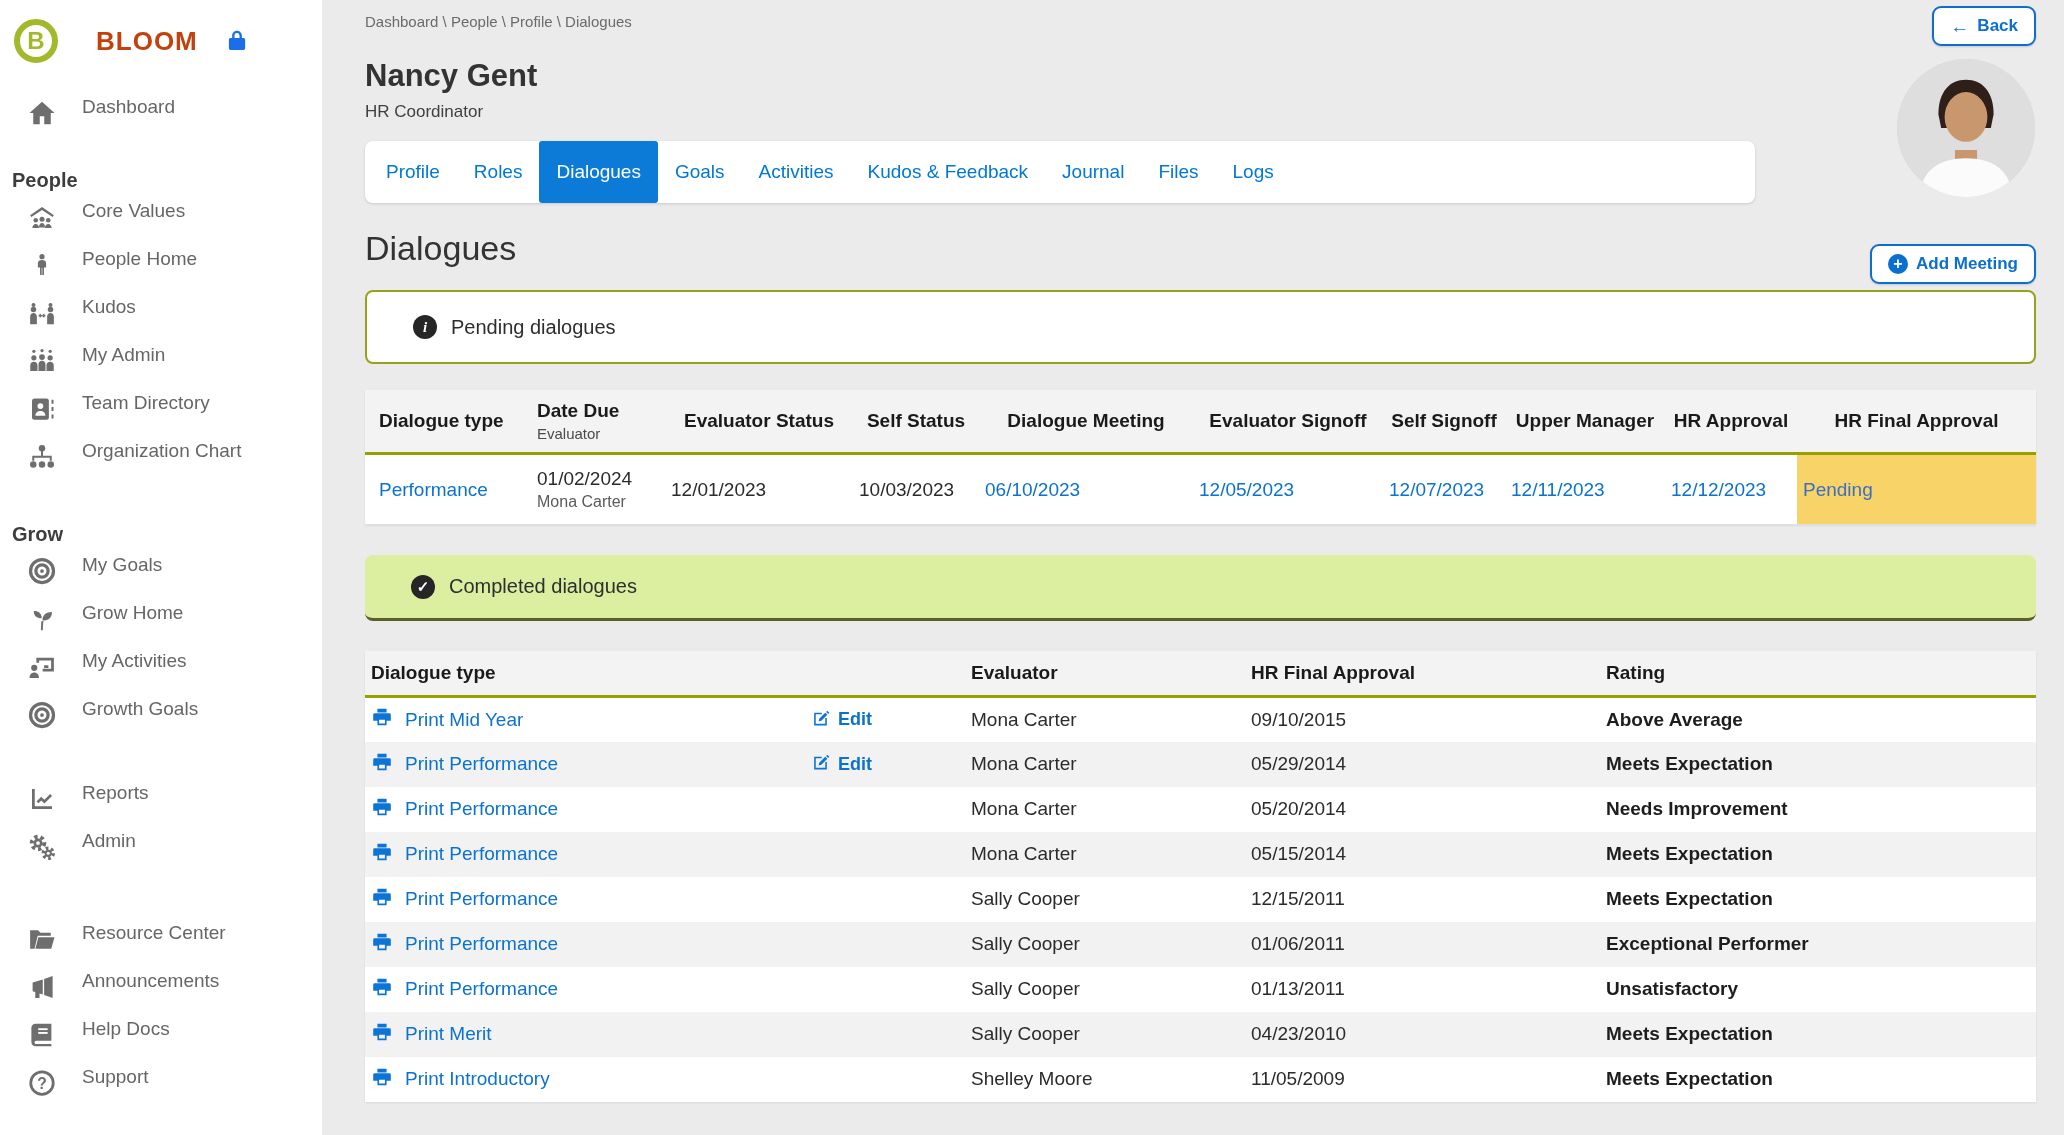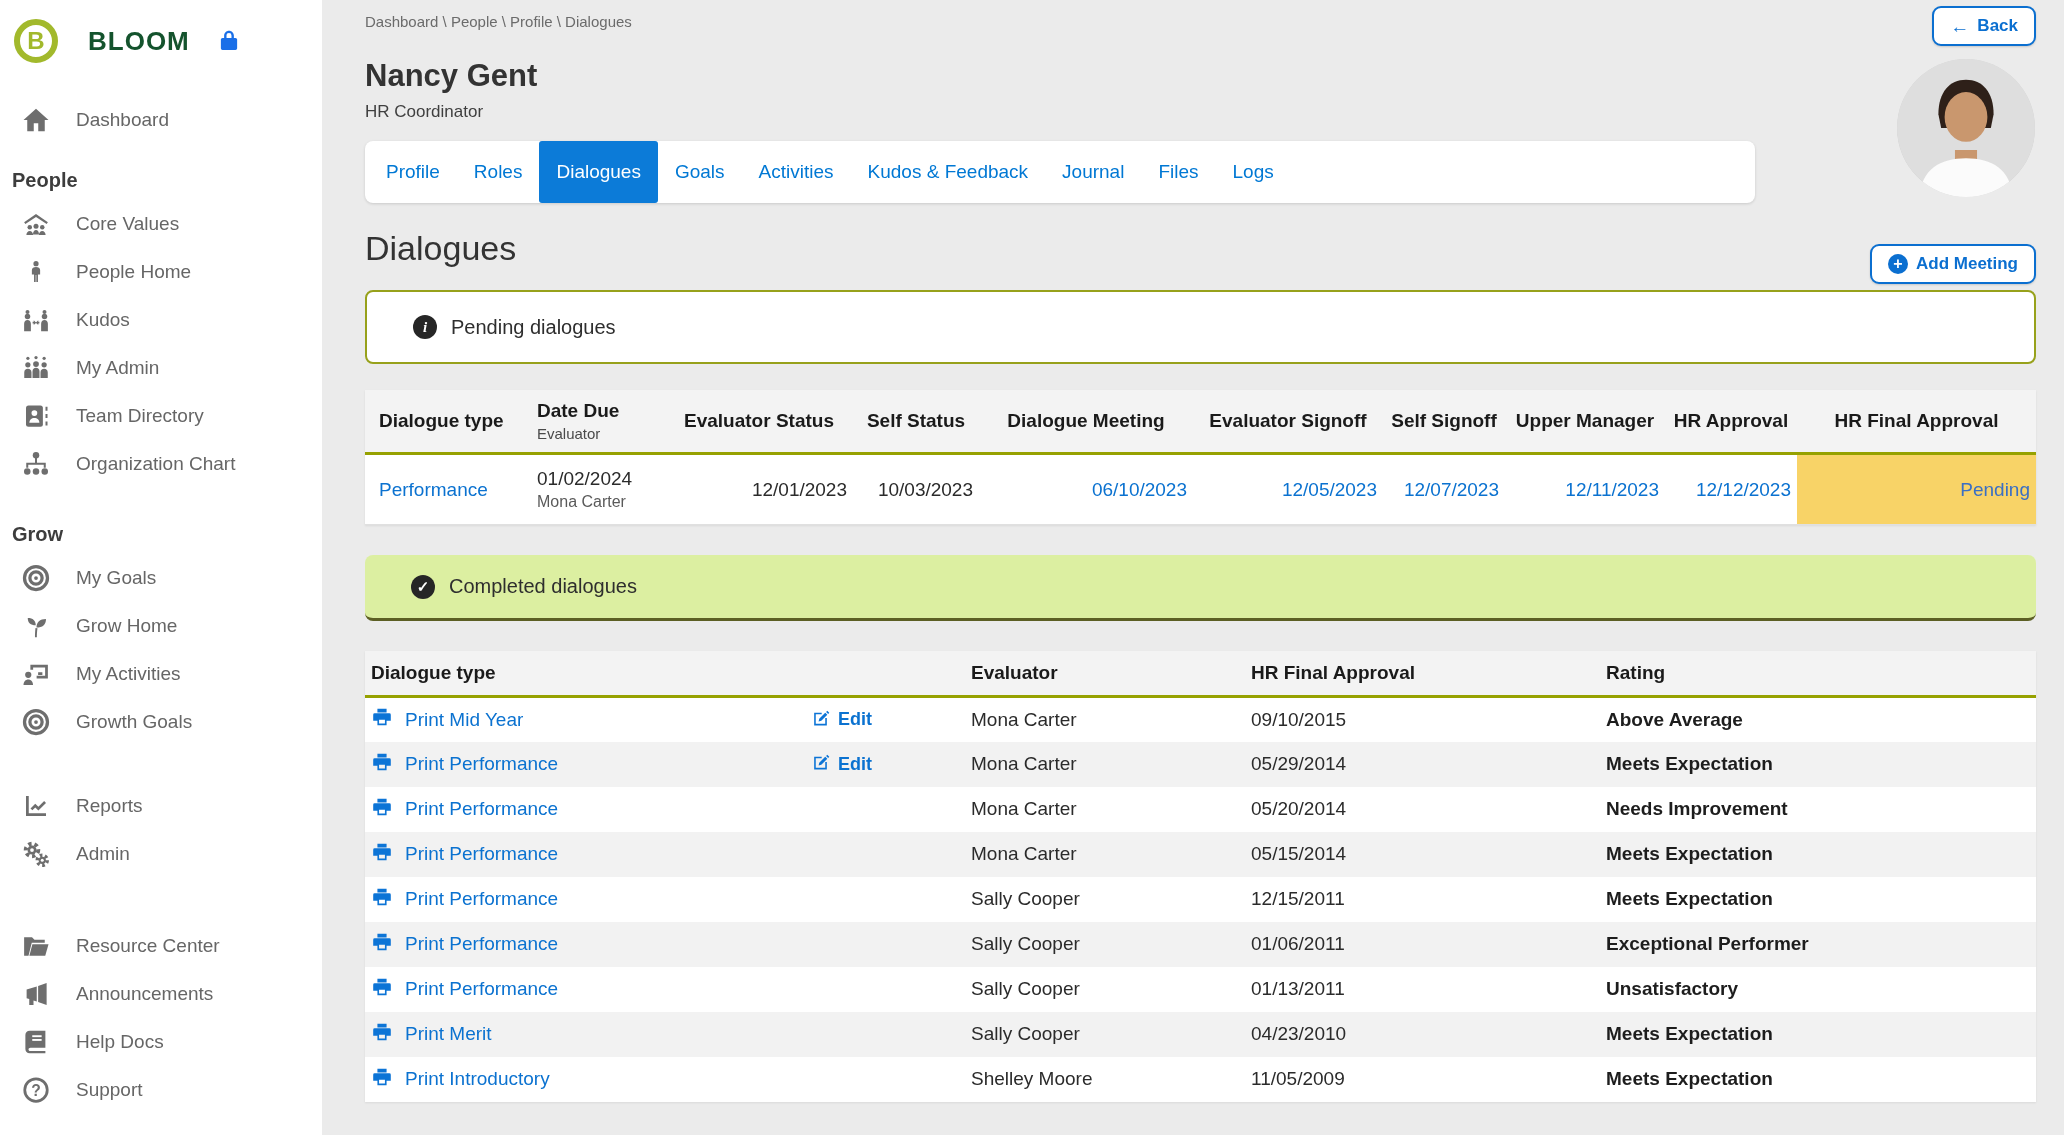--- a/index.html
+++ b/index.html
@@ -6,24 +6,24 @@
   html,body { width:2064px; height:1135px; overflow:hidden; }
   body {
     font-family:"Liberation Sans", sans-serif;
     background:#ebebeb; color:#2b2b2b; display:flex;
   }
   
   .sidebar { width:322px; min-width:322px; background:#fff; height:100%; padding:10px 0 0 0; }
   .logo-row { display:flex; align-items:center; padding:6px 14px 0 14px; height:56px; }
   .logo-badge { width:44px; height:44px; border-radius:50%; border:6px solid #a2b92c; background:#fff;
     display:flex; align-items:center; justify-content:center; font-weight:bold; font-size:24px; color:#a2b92c; }
-  .logo-text { font-size:26px; font-weight:bold; color:#14532d; letter-spacing:1px; margin-left:30px; }
+  .logo-text { font-size:26px; font-weight:bold; color:#c2410c; letter-spacing:1px; margin-left:38px; }
   .lock { margin-left:26px; display:flex; }
   .nav { list-style:none; margin-top:30px; }
-  .nav-item { display:flex; align-items:center; height:48px; padding-left:18px; cursor:pointer; }
+  .nav-item { display:flex; height:48px; padding-left:24px; cursor:pointer; }
   .nav-item .ic { width:36px; height:34px; display:flex; align-items:center; justify-content:center; }
   .nav-item .lbl { margin-left:22px; font-size:19px; color:#666; }
   .nav-section { font-size:20px; font-weight:bold; color:#3d3d3d; padding-left:12px; height:40px; display:flex; align-items:center; }
   .sec-people { margin-top:16px; } .sec-grow { margin-top:26px; }
   .gap-tools { margin-top:36px; } .gap-bottom { margin-top:44px; }
   .ic svg { fill:#6e6e6e; }
   
   .main { position:relative; flex:1; padding:0 28px 0 43px; }
   .breadcrumb { padding-top:13px; font-size:15px; color:#6b6b6b; }
   .btn-outline { position:absolute; display:inline-flex; align-items:center; gap:8px;
@@ -52,21 +52,21 @@
   .banner.completed { margin-top:30px; height:66px; background:#dcefa1; border-bottom:3px solid #5c5f24; }
   .circle-ic { width:24px; height:24px; border-radius:50%; background:#262626; color:#fff;
     display:inline-flex; align-items:center; justify-content:center; font-size:15px; font-weight:bold; }
   .circle-ic.info { font-style:italic; font-family:"Liberation Serif", serif; }
   
   table { width:100%; border-collapse:collapse; table-layout:fixed; background:#fff; }
   .tbl-wrap { margin-top:26px; box-shadow:0 1px 2px rgba(0,0,0,.08); }
   thead th { background:#f3f3f3; font-size:19px; color:#1a1a1a; text-align:center; font-weight:bold;
     border-bottom:3px solid #96a100; padding:10px 6px; }
   thead th.l { text-align:left; padding-left:14px; }
-  td { font-size:19px; padding:8px 6px; text-align:right; vertical-align:middle; }
+  td { font-size:19px; padding:8px 6px; text-align:left; vertical-align:middle; }
   td.l { text-align:left; padding-left:14px; }
   .sub { display:block; font-size:15px; font-weight:normal; color:#4a4a4a; margin-top:3px; }
   .link { color:#0b72d0; cursor:pointer; text-decoration:none; }
   .pend-table td { height:71px; border-bottom:1px solid #e0e0e0; }
   .cell-pending { background:#f8d367; color:#3a6fc4; }
   .muted { display:block; font-size:16px; color:#5a5a5a; margin-top:3px; }
   .comp-table { margin-top:30px; }
   .comp-table thead th { padding:11px 6px; }
   .comp-table td { height:45px; padding:2px 6px; }
   .comp-table tr.alt td { background:#f2f2f2; }

